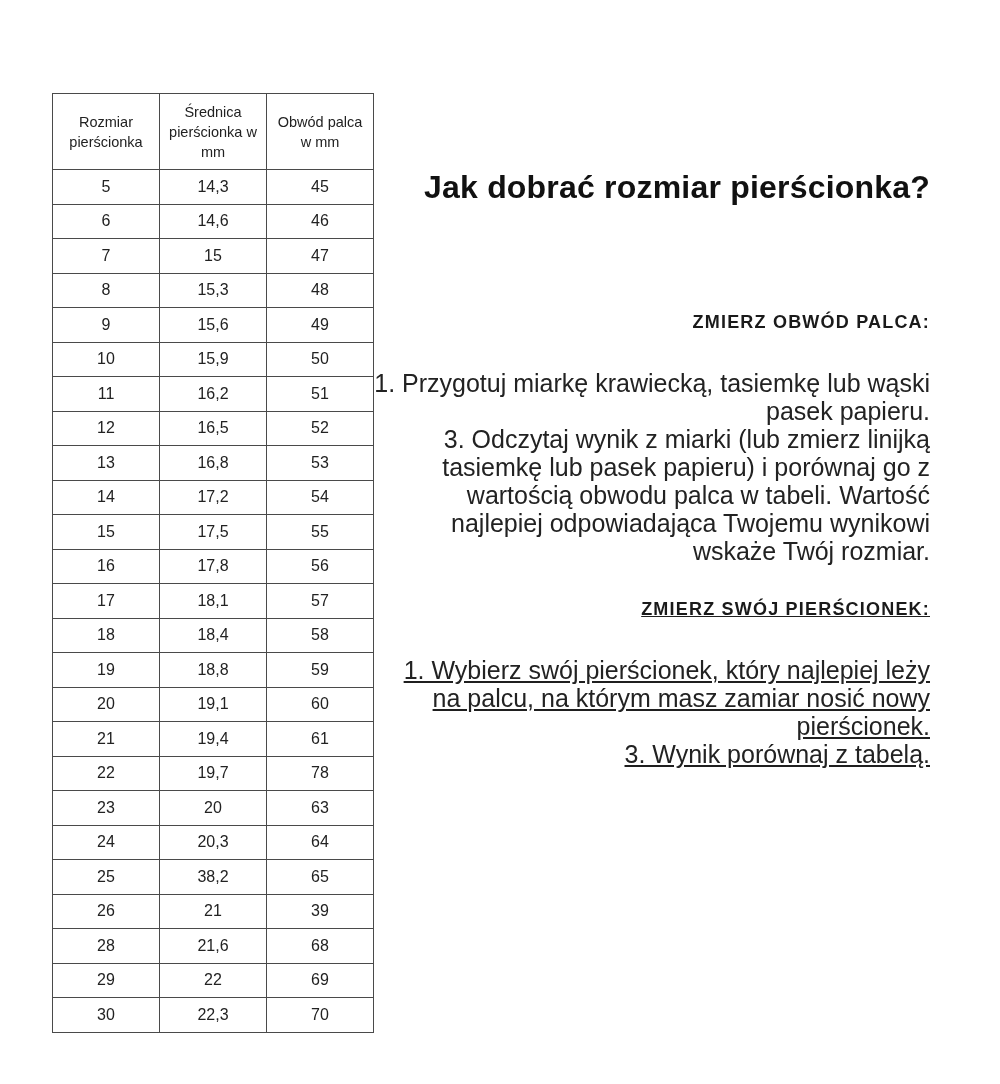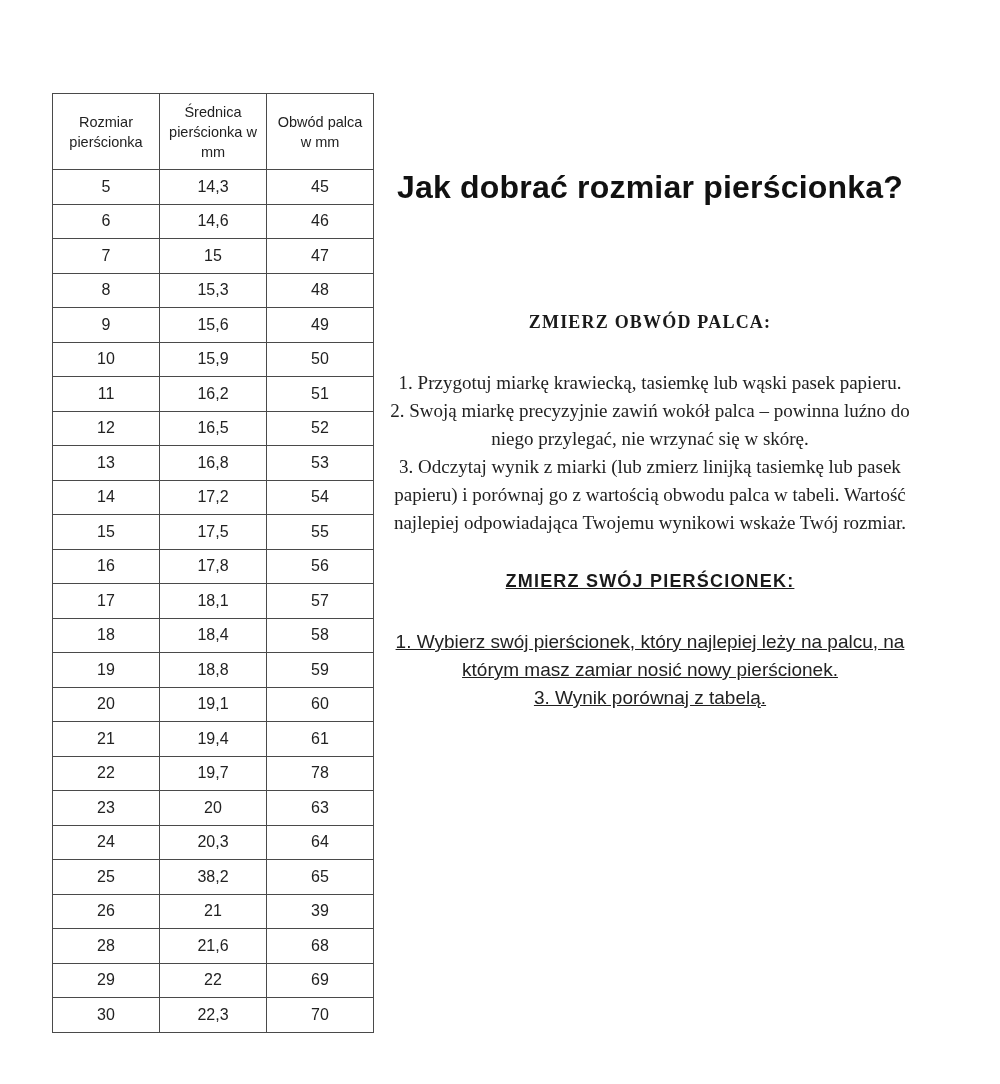--- a/index.html
+++ b/index.html
@@ -43,42 +43,42 @@
     height: 33.5px;
     font-size: 16px;
   }
 
   
   .content {
     position: absolute;
     left: 370px;
     top: 168px;
     width: 560px;
-    text-align: center;
+    text-align: right;
   }
   .page-title {
     font-size: 32px;
     line-height: 38px;
     font-weight: 700;
     color: #111111;
     letter-spacing: 0.2px;
     margin: 0;
   }
   .section { margin: 0; }
-  .section.first { margin-top: 106px; font-family: Liberation Serif, serif; }
+  .section.first { margin-top: 106px; }
   .section.second { margin-top: 34px; text-decoration: underline; }
   .section-heading {
     font-size: 18px;
     font-weight: 700;
     letter-spacing: 1.2px;
     color: #1a1a1a;
   }
   .section-body {
     margin-top: 36px;
-    font-size: 19px;
+    font-size: 25px;
     line-height: 28px;
     color: #222222;
   }
   .step { margin: 0; }
 </style>
 </head>
 <body>
 
 <table class="size-table">
   <thead>
@@ -217,21 +217,20 @@
     </tbody>
 </table>
 
 <div class="content">
   <h1 class="page-title">Jak dobrać rozmiar pierścionka?</h1>
   <div>
       <div class="section first">
         <div class="section-heading">ZMIERZ OBWÓD PALCA:</div>
         <div class="section-body">
           <p class="step">1. Przygotuj miarkę krawiecką, tasiemkę lub wąski pasek papieru.</p>
-          <p class="step">2. Swoją miarkę precyzyjnie zawiń wokół palca – powinna luźno do niego przylegać, nie wrzynać się w skórę.</p>
           <p class="step">3. Odczytaj wynik z miarki (lub zmierz linijką tasiemkę lub pasek papieru) i porównaj go z wartością obwodu palca w tabeli. Wartość najlepiej odpowiadająca Twojemu wynikowi wskaże Twój rozmiar.</p>
         </div>
       </div>
       <div class="section second">
         <div class="section-heading">ZMIERZ SWÓJ PIERŚCIONEK:</div>
         <div class="section-body">
           <p class="step">1. Wybierz swój pierścionek, który najlepiej leży na palcu, na którym masz zamiar nosić nowy pierścionek.</p>
           <p class="step">3. Wynik porównaj z tabelą.</p>
         </div>
       </div>

